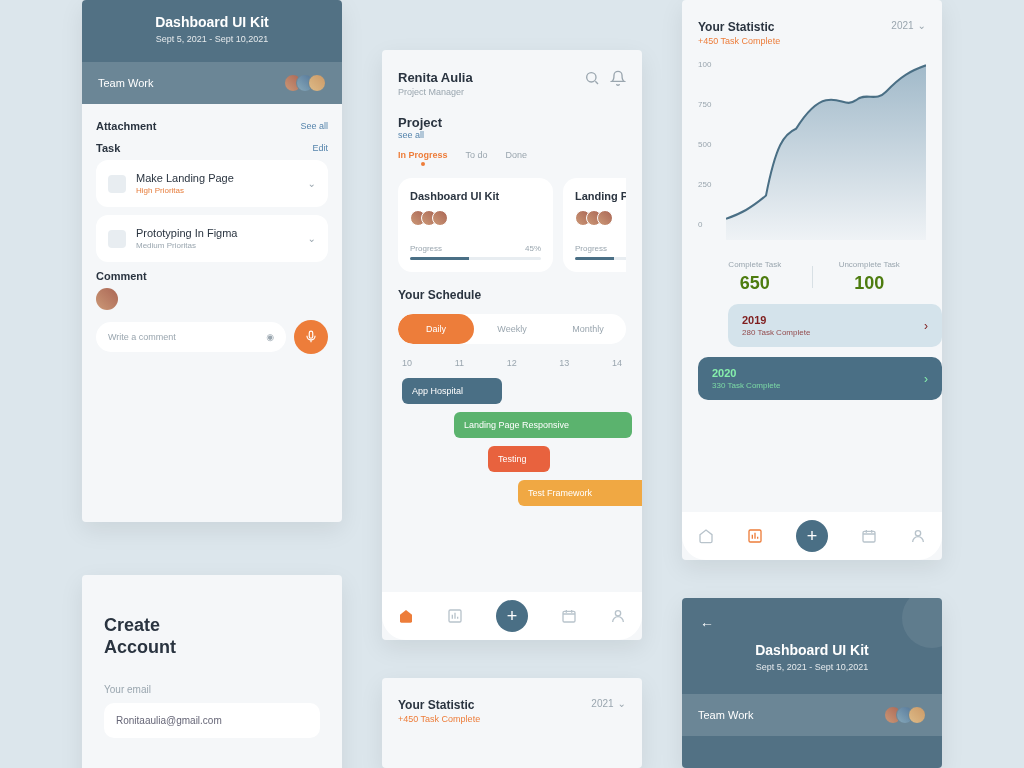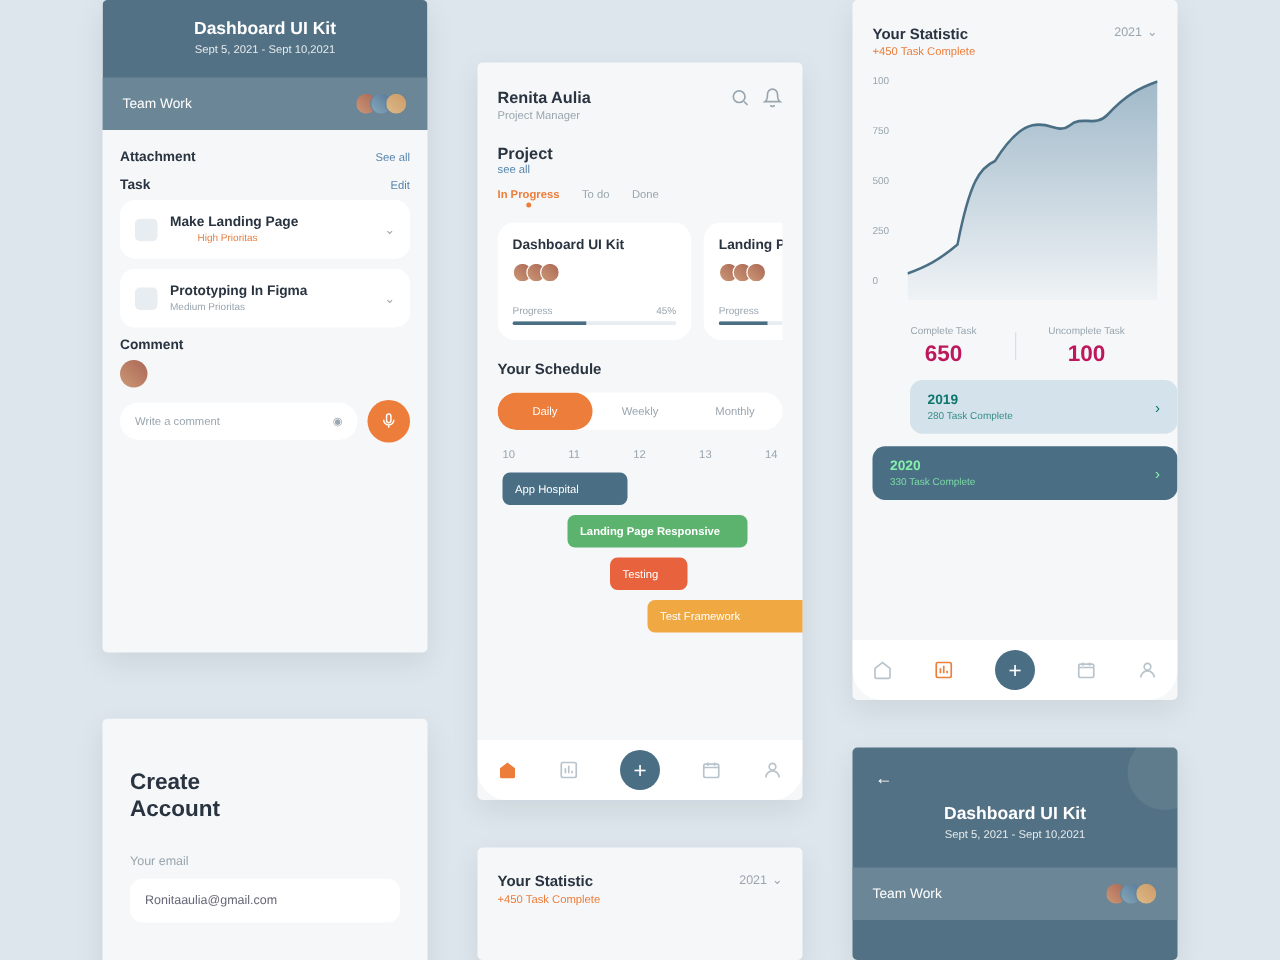--- a/index.html
+++ b/index.html
@@ -22,23 +22,23 @@
 .sec-head { display: flex; justify-content: space-between; align-items: center; margin: 6px 0; }
 .sec-title { font-size: 11px; font-weight: 700; color: #2a3440; }
 .sec-link { font-size: 9px; color: #5584ac; }
 .attach-row { display: flex; gap: 8px; }
 .attach-card { flex: 1; background: #fff; border-radius: 10px; padding: 8px; display: flex; gap: 6px; align-items: center; }
 .attach-icon { width: 18px; height: 18px; background: #e8edf1; border-radius: 4px; }
 .attach-name { font-size: 8px; font-weight: 600; color: #2a3440; }
 .attach-size { font-size: 7px; color: #9aa6af; }
 .task-card { background: #fff; border-radius: 12px; padding: 12px; display: flex; align-items: center; gap: 10px; margin-bottom: 8px; }
 .task-chk { width: 18px; height: 18px; background: #e8edf1; border-radius: 4px; }
-.task-name { font-size: 11px; font-weight: 700; color: #2a3440; text-align: right; }
+.task-name { font-size: 11px; font-weight: 400; color: #2a3440; text-align: right; }
 .task-pri { font-size: 8px; margin-top: 2px; }
-.pri-high { color: #e67d3c; margin-left: 22px; }
+.pri-high { color: #e67d3c; }
 .pri-med { color: #9aa6af; }
 .chev { margin-left: auto; color: #9aa6af; font-size: 10px; }
 .comment-row { display: flex; gap: 10px; align-items: flex-start; margin-top: 6px; }
 .comment-av { width: 22px; height: 22px; border-radius: 50%; background: linear-gradient(45deg,#c97,#a65); flex-shrink: 0; }
 .comment-bubble { background: #fff; border-radius: 10px; padding: 8px 10px; font-size: 9px; color: #667; flex: 1; }
 .comment-time { font-size: 8px; color: #9aa6af; text-align: right; margin-top: 4px; display: flex; justify-content: flex-end; gap: 3px; align-items: center; }
 .comment-input-row { display: flex; gap: 8px; margin-top: 10px; align-items: center; }
 .comment-input { flex: 1; background: #fff; border-radius: 20px; padding: 10px 12px; font-size: 9px; color: #9aa6af; display: flex; justify-content: space-between; align-items: center; }
 .mic-btn { width: 34px; height: 34px; border-radius: 50%; background: #ed7d3a; display: flex; align-items: center; justify-content: center; color: #fff; }
 
@@ -68,21 +68,21 @@
 .proj-prog-row { display: flex; justify-content: space-between; font-size: 8px; color: #9aa6af; margin-top: 18px; }
 .proj-bar { height: 3px; background: #e8edf1; border-radius: 2px; margin-top: 4px; overflow: hidden; }
 .proj-fill { height: 100%; background: #4a6f85; width: 45%; }
 .sched-tabs { display: flex; background: #fff; border-radius: 20px; margin-top: 12px; overflow: hidden; }
 .sched-tab { flex: 1; text-align: center; padding: 10px 0; font-size: 9px; color: #9aa6af; }
 .sched-tab.active { background: #ed7d3a; color: #fff; border-radius: 20px; }
 .time-row { display: flex; justify-content: space-between; margin-top: 14px; font-size: 9px; color: #9aa6af; padding: 0 4px; }
 .gantt { position: relative; height: 130px; margin-top: 6px; }
 .gantt-bar { position: absolute; height: 26px; border-radius: 6px; color: #fff; font-size: 9px; display: flex; align-items: center; padding: 0 10px; }
 .gb1 { background: #4a6f85; left: 4px; width: 100px; top: 4px; }
-.gb2 { background: #5bb36e; left: 56px; width: 144px; top: 38px; font-weight: bold; }
+.gb2 { background: #5bb36e; left: 56px; width: 178px; top: 38px; }
 .gb3 { background: #e8623e; left: 90px; width: 62px; top: 72px; }
 .gb4 { background: #f0a843; left: 120px; width: 142px; top: 106px; }
 .bottom-nav { position: absolute; bottom: 0; left: 0; right: 0; background: #fff; height: 48px; display: flex; justify-content: space-around; align-items: center; border-radius: 0 0 24px 24px; }
 .nav-icon { color: #b8c3cb; font-size: 14px; }
 .nav-icon.active { color: #ed7d3a; }
 .nav-plus { width: 32px; height: 32px; border-radius: 50%; background: #4a6f85; color: #fff; display: flex; align-items: center; justify-content: center; font-size: 18px; }
 
 
 .p4 { left: 382px; top: 678px; width: 260px; height: 90px; padding: 20px 16px; }
 .p4-head { display: flex; justify-content: space-between; align-items: flex-start; }
@@ -91,24 +91,24 @@
 .year-sel { font-size: 10px; color: #9aa6af; display: flex; align-items: center; gap: 4px; }
 
 
 .p5 { left: 682px; top: 0; width: 260px; height: 560px; padding: 20px 16px 0; }
 .chart { position: relative; height: 180px; margin-top: 14px; }
 .chart-y { position: absolute; left: 0; font-size: 8px; color: #9aa6af; }
 .chart-area { position: absolute; left: 28px; right: 0; top: 0; bottom: 0; }
 .stat-row { display: flex; margin-top: 20px; }
 .stat-box { flex: 1; text-align: center; }
 .stat-label { font-size: 8px; color: #9aa6af; }
-.stat-val { font-size: 18px; font-weight: 700; color: #be185d; margin-top: 4px; }
+.stat-val { font-size: 18px; font-weight: 700; color: #4d7c0f; margin-top: 4px; }
 .stat-div { width: 1px; background: #d8e0e5; margin: 6px 0; }
 .year-card { border-radius: 10px; padding: 10px 14px; margin-top: 10px; display: flex; justify-content: space-between; align-items: center; }
-.yc1 { background: #d4e3eb; color: #0f766e; margin-left: 30px; margin-right: -16px; }
+.yc1 { background: #d4e3eb; color: #7f1d1d; margin-left: 30px; margin-right: -16px; }
 .yc2 { background: #4a6f85; color: #86efac; margin-right: -16px; }
 .yc-year { font-size: 11px; font-weight: 700; }
 .yc-sub { font-size: 8px; opacity: 0.8; margin-top: 2px; }
 .yc-chev { font-size: 12px; }
 .p5 .bottom-nav .nav-icon.active { color: #ed7d3a; }
 
 
 .p6 { left: 682px; top: 598px; width: 260px; height: 170px; background: #527184; }
 .p6-back { color: #fff; padding: 16px 18px 0; font-size: 14px; }
 .p6-content { text-align: center; color: #fff; margin-top: 12px; }

